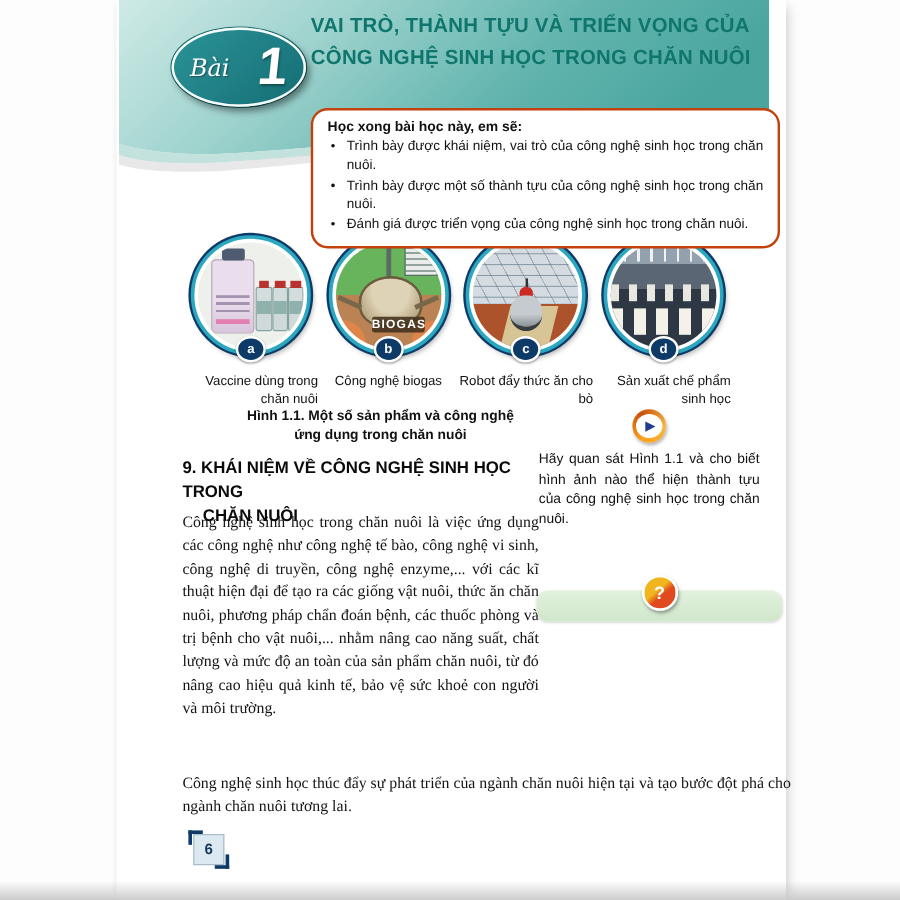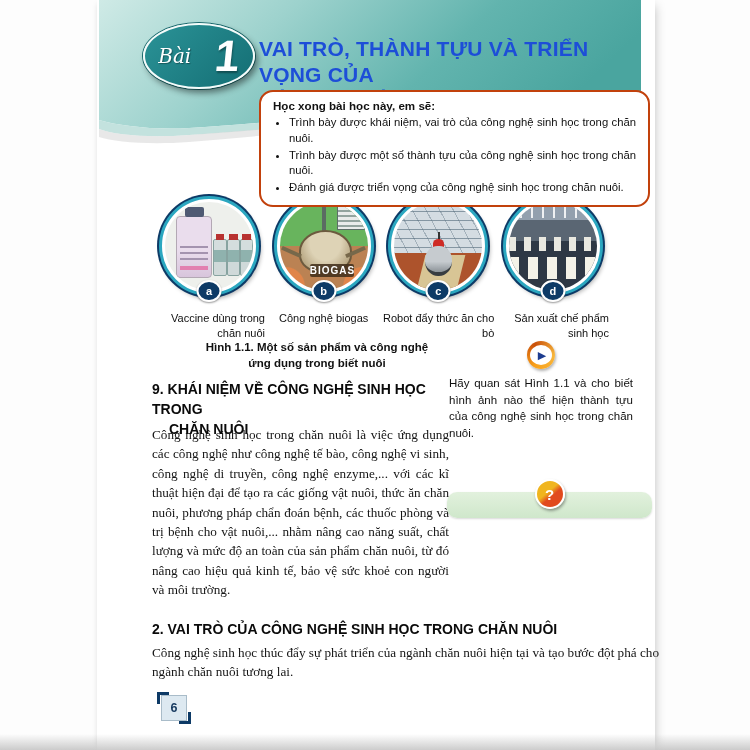--- a/index.html
+++ b/index.html
@@ -13,22 +13,22 @@
   
   .header-svg{position:absolute;top:0;left:2px;width:542px;height:150px;}
   .lesson-badge{position:absolute;left:46px;top:23px;width:108px;height:62px;border-radius:50%;
         background:linear-gradient(135deg,#2b9397 0%,#146e74 100%);
         border:2px solid #f4fbfa;box-shadow:3px 4px 6px rgba(0,0,0,.45),0 0 0 1px #1b6b70;
         display:flex;align-items:center;justify-content:center;gap:24px;z-index:4;}
   .lesson-badge .word{font-family:"DejaVu Serif",serif;font-style:italic;font-size:20px;
         color:#ffffff;text-shadow:1px 1px 1px rgba(0,0,0,.35);}
   .lesson-badge .num{font-family:"Liberation Sans",sans-serif;font-weight:bold;font-size:44px;
         color:#ffffff;transform:skewX(-6deg);line-height:1;text-shadow:1px 2px 2px rgba(0,0,0,.35);}
-  .lesson-title{position:absolute;left:162px;top:36px;width:382px;z-index:4;
-        color:#1d4ed8;font-weight:bold;font-size:21px;line-height:26px;letter-spacing:.2px;}
+  .lesson-title{position:absolute;left:162px;top:9px;width:382px;z-index:4;
+        color:#0f766e;font-weight:bold;font-size:17px;line-height:26px;letter-spacing:.2px;}
 
   
   .objectives{position:absolute;left:162px;top:90px;width:363px;background:#ffffff;
         border:2px solid #c2410c;border-radius:14px;padding:7px 12px 8px 12px;z-index:6;}
   .objectives .intro{font-weight:bold;font-size:11.6px;color:#111;}
   .objectives ul{margin:3px 0 0 16px;padding:0;}
   .objectives li{font-size:11.3px;line-height:1.4;color:#111;text-align:justify;margin-bottom:1px;}
 
   
   .fig-row{position:absolute;left:56px;top:196px;width:456px;display:flex;justify-content:space-between;z-index:2;}
@@ -235,21 +235,21 @@
           </div>
           <div class="fig-letter">d</div>
         </div>
         <div class="fig-caption">Sản xuất chế phẩm sinh học</div>
       </div>
 
     </div>
 
     <div class="fig-main-caption">
       <div>Hình 1.1. Một số sản phẩm và công nghệ</div>
-      <div>ứng dụng trong biết nuôi</div>
+      <div>ứng dụng trong chăn nuôi</div>
     </div>
 
     <div class="sec-heading sec1-heading">
       <div>9. KHÁI NIỆM VỀ CÔNG NGHỆ SINH HỌC TRONG</div>
       <div class="l2">CHĂN NUÔI</div>
     </div>
     <div class="body-para para1">Công nghệ sinh học trong chăn nuôi là việc ứng dụng các công nghệ như công nghệ tế bào, công nghệ vi sinh, công nghệ di truyền, công nghệ enzyme,... với các kĩ thuật hiện đại để tạo ra các giống vật nuôi, thức ăn chăn nuôi, phương pháp chẩn đoán bệnh, các thuốc phòng và trị bệnh cho vật nuôi,... nhằm nâng cao năng suất, chất lượng và mức độ an toàn của sản phẩm chăn nuôi, từ đó nâng cao hiệu quả kinh tế, bảo vệ sức khoẻ con người và môi trường.</div>
 
     <div class="activity-observe">
       <div class="icon-center">
@@ -257,21 +257,20 @@
           <div class="inner">▶</div>
         </div>
       </div>
       <div class="activity-text">Hãy quan sát Hình 1.1 và cho biết hình ảnh nào thể hiện thành tựu của công nghệ sinh học trong chăn nuôi.</div>
     </div>
 
     <div class="activity-question">
       <div class="q-icon">?</div>
     </div>
 
-    <div class="sec-heading sec2-heading">2. VAI TRÒ CỦA CÔNG NGHỆ SINH HỌC TRONG CHĂN NUÔI</div>
     <div class="body-para para2">Công nghệ sinh học thúc đẩy sự phát triển của ngành chăn nuôi hiện tại và tạo bước đột phá cho ngành chăn nuôi tương lai.</div>
 
     <div class="pgnum-wrap">
       <div class="pgnum">6</div>
     </div>
 
   </div>
   <div class="bottom-shadow"></div>
 </div>
 

